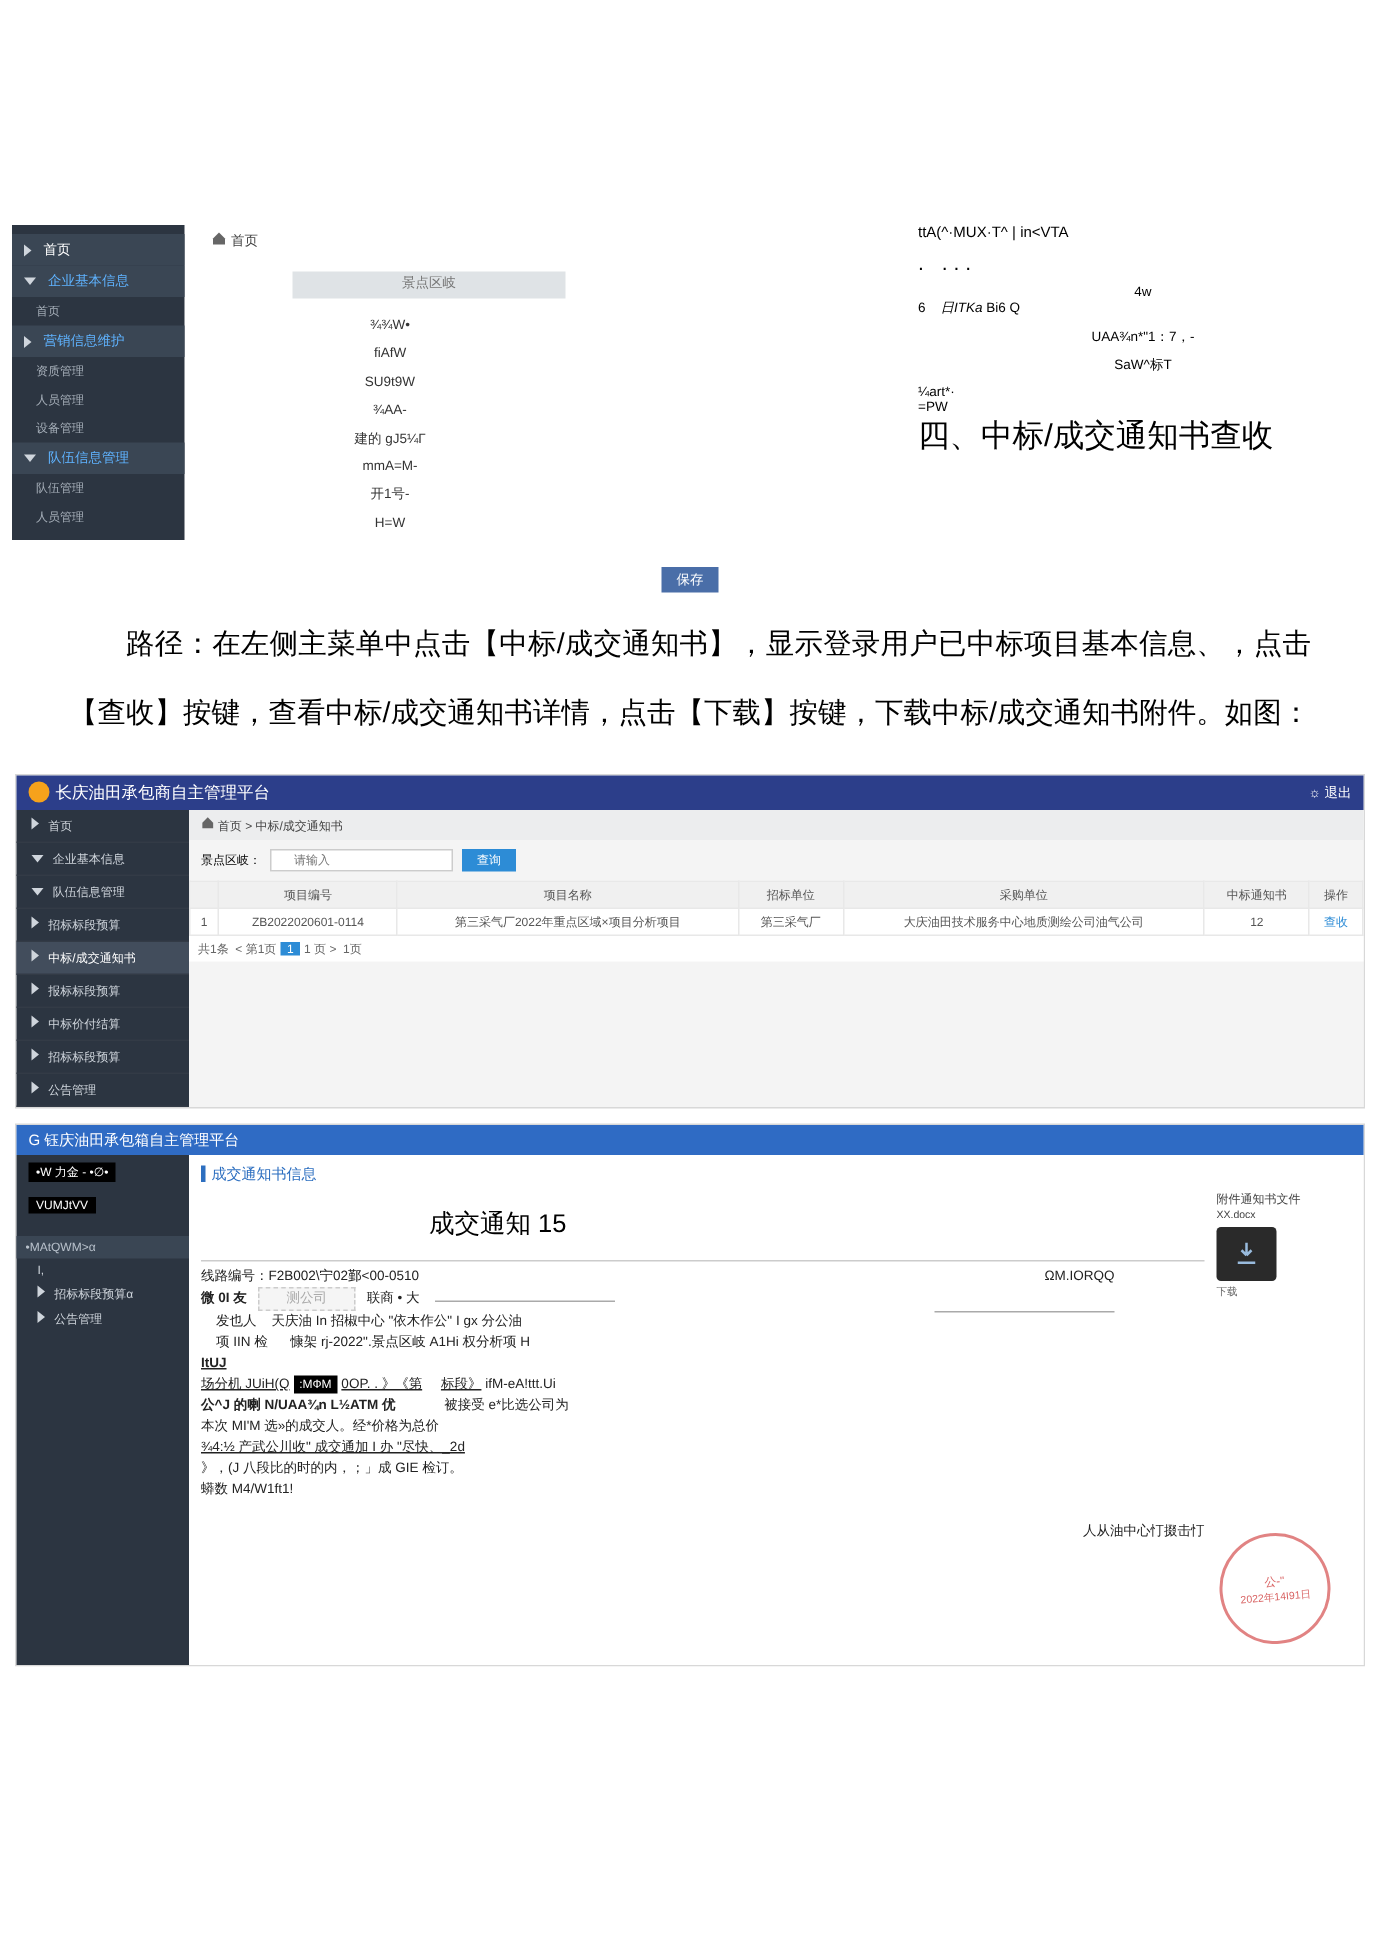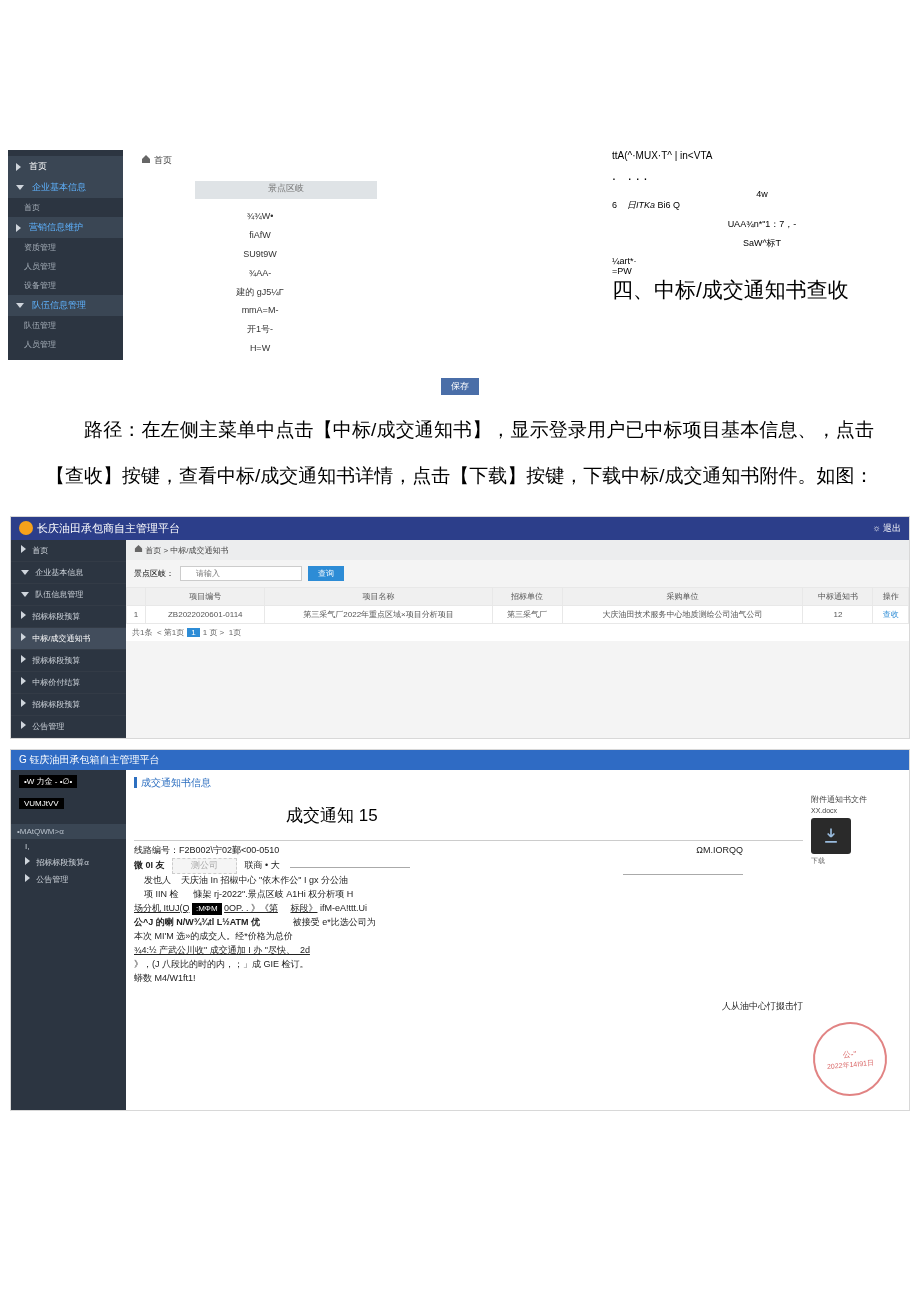--- a/index.html
+++ b/index.html
@@ -225,27 +225,28 @@
                   <span style="float:right;margin-right:60px">ΩM.IORQQ</span></div>
                 <div>
                   <span class="b">微 0I 友</span>&nbsp;&nbsp;
                   <span class="gray-inp">测公司</span>
                   &nbsp;&nbsp;<span>联商 • 大</span>
                   <span style="display:inline-block;border-bottom:1px solid #aaa;width:120px;margin-left:8px"></span>
                 </div>
                 <div>&nbsp;&nbsp;&nbsp;&nbsp;<span>发也人</span>&nbsp;&nbsp;&nbsp;&nbsp;<span>天庆油 In 招椒中心 "依木作公" I gx 分公油</span>
                   <span style="display:inline-block;border-bottom:1px solid #aaa;width:120px;float:right;margin-right:60px"></span></div>
                 <div>&nbsp;&nbsp;&nbsp;&nbsp;<span>项 IIN 检</span>&nbsp;&nbsp;&nbsp;&nbsp;&nbsp;&nbsp;<span>慷架 rj-2022".景点区岐 A1Hi 权分析项 H</span></div>
+                <div class="b u">ItUJ</div>
                 <div>
-                  <span class="u">场分机 ItUJ(Q</span>
+                  <span class="u">场分机 JUiH(Q</span>
                   <span class="blackbox">:МФМ</span>
                   <span class="u">0OP. . 》《第</span>
                   &nbsp;&nbsp;&nbsp;&nbsp;<span class="u">标段》</span> <span>ifM-eA!ttt.Ui</span>
                 </div>
-                <div><span class="b">公^J 的喇 N/W¾¾tl  L½ATM 优</span>
+                <div><span class="b">公^J 的喇 N/UAA¾n  L½ATM 优</span>
                   <span style="margin-left:30px">被接受 e*比选公司为</span></div>
                 <div>本次 MI'M 选»的成交人。经*价格为总价</div>
                 <div><span class="u">¾4:½             产武公川收" 成交通加 I 办 "尽快、_2d</span></div>
                 <div>》，(J         八段比的时的内，；」成 GIE 检订。</div>
                 <div>蟒数 M4/W1ft1!</div>
                 <div style="height:14px"></div>
                 <div style="text-align:right">人从油中心忊掇击忊</div>
               </div>
               <div class="stamp">
                 <div style="text-align:center">

